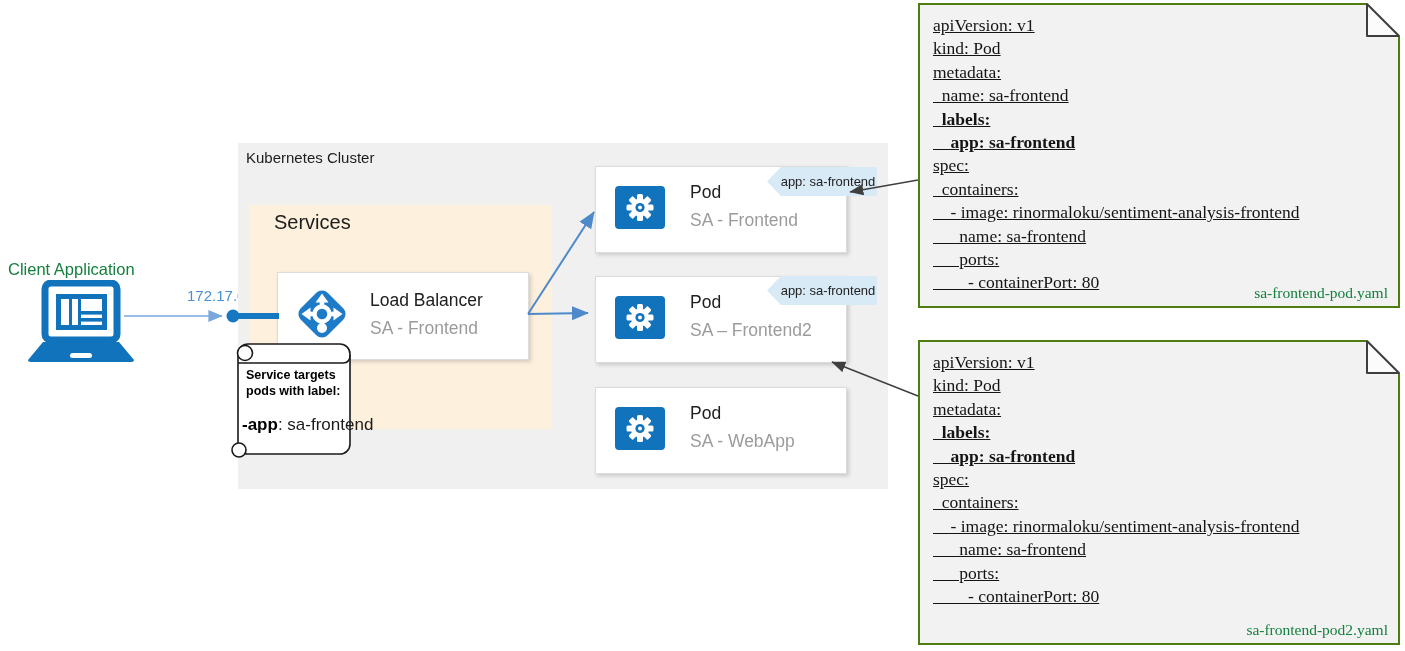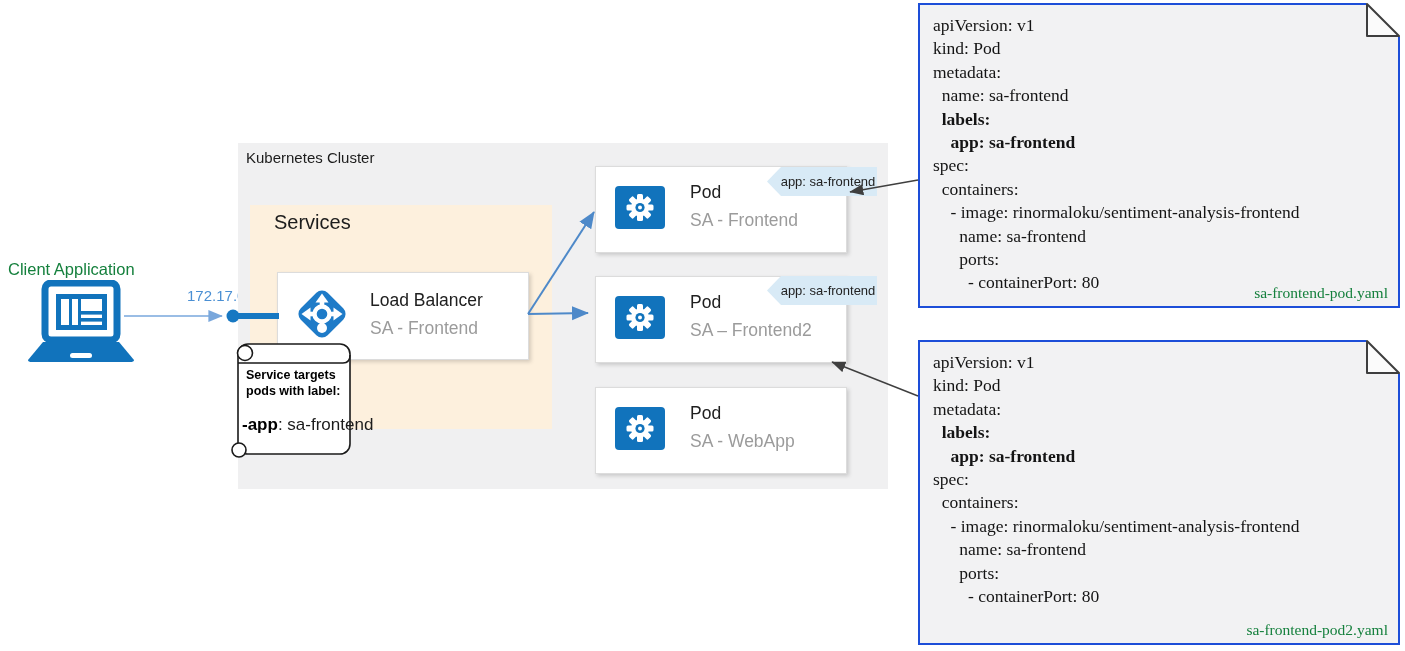--- a/index.html
+++ b/index.html
@@ -40,22 +40,22 @@
        filter:drop-shadow(0 0 1px #9ec4da);}
   .tag1{left:767px;top:167px;} .tag2{left:767px;top:276px;}
 
   
   .note-svg{left:228px;top:336px;}
   .note-text{left:246px;top:368px;width:102px;font-size:12.5px;line-height:15.5px;font-weight:bold;color:#000;}
   .note-label{left:242px;top:415px;font-size:17px;color:#1c1c1c;}
   .note-label b{color:#000;}
 
   
-  .yaml{width:482px;height:305px;background:#f2f2f3;border:2px solid #1d4ed8;box-sizing:border-box;
-        padding:9px 0 0 13px;font-family:"Liberation Serif",serif;color:#141414;}
+  .yaml{width:482px;height:305px;background:#f2f2f3;border:2px solid #4d7c0f;box-sizing:border-box;
+        padding:9px 0 0 13px;font-family:"Liberation Serif",serif;color:#141414;text-decoration:underline;}
   .yaml1{left:918px;top:3px;} .yaml2{left:918px;top:340px;}
   .yaml-line{white-space:pre;font-size:17.5px;line-height:23.4px;}
   .yaml-line.b{font-weight:bold;}
   .yaml-filename{position:absolute;right:10px;bottom:4px;font-size:15.5px;color:#15803d;
                  font-family:"Liberation Serif",serif;}
   .dogear{position:absolute;top:-2px;right:-2px;}
 
   svg{display:block;}
   .overlay{left:0;top:0;pointer-events:none;z-index:60;}
   .note-layer{z-index:40;}

